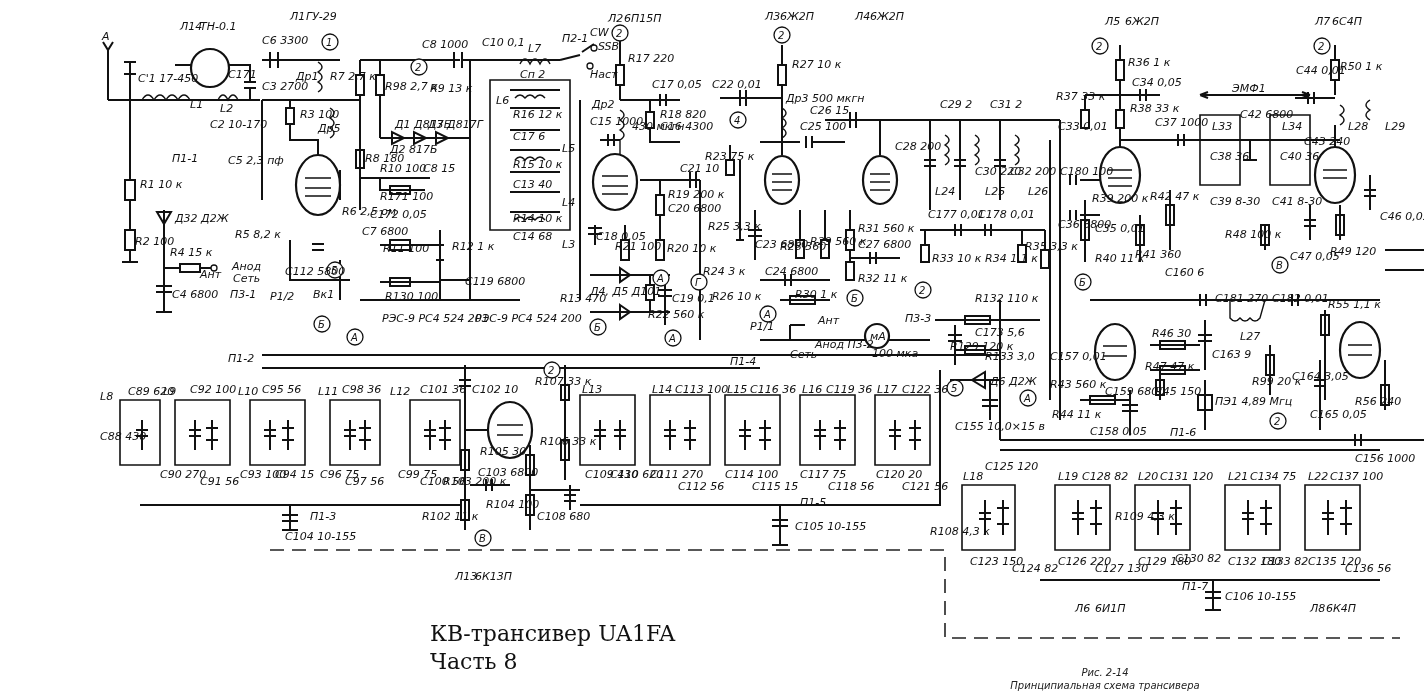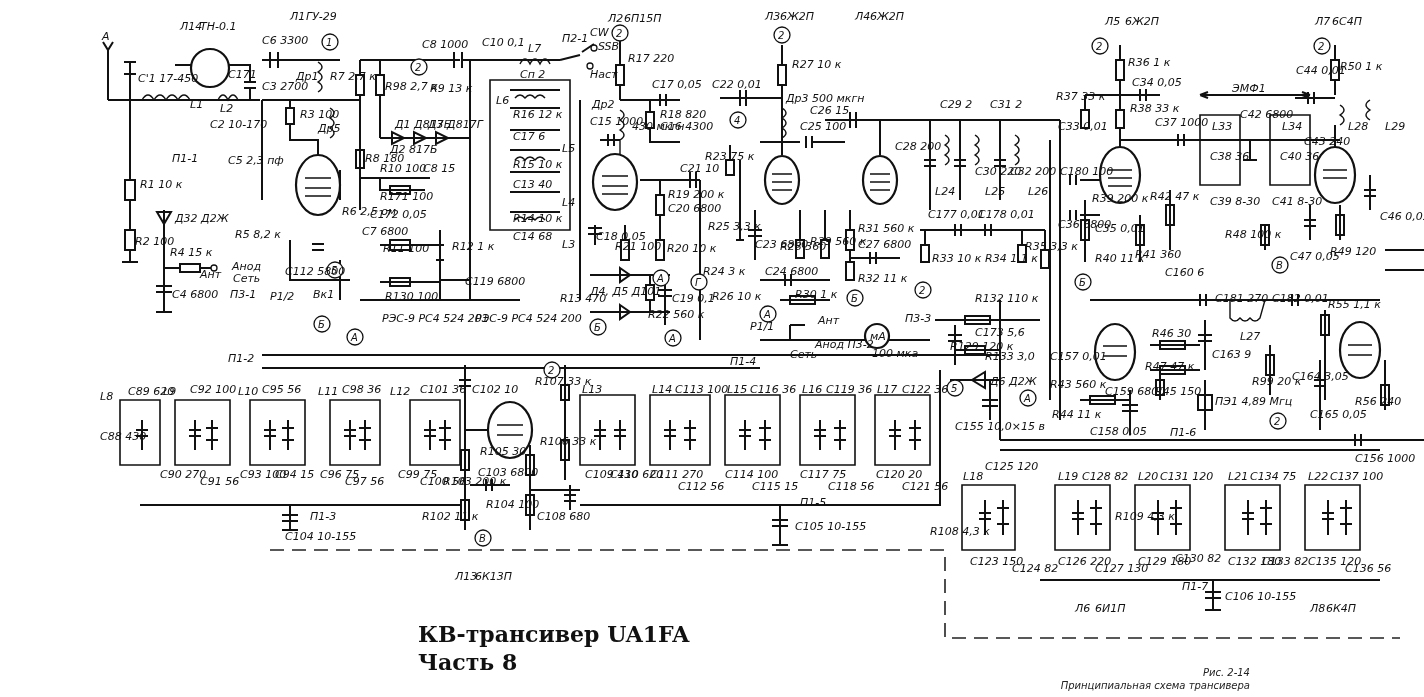--- a/index.html
+++ b/index.html
@@ -5,22 +5,22 @@
   html,body{margin:0;padding:0;background:#ffffff;}
   body{width:1424px;height:697px;position:relative;overflow:hidden;font-family:"DejaVu Sans",sans-serif;}
   svg#schem{position:absolute;left:0;top:0;}
   .w{stroke:#111;stroke-width:2;fill:none;}
   .wt{stroke:#111;stroke-width:1.4;fill:none;}
   .dash{stroke:#222;stroke-width:1.6;fill:none;stroke-dasharray:14 8;}
   .lbl{font-family:"DejaVu Sans",sans-serif;font-style:italic;font-size:11px;fill:#111;}
   .lbls{font-family:"DejaVu Sans",sans-serif;font-style:italic;font-size:10px;fill:#111;}
   .tube{stroke:#111;stroke-width:2.2;fill:#fff;}
   .node{fill:#fff;stroke:#111;stroke-width:1.3;}
-  .title-block{position:absolute;left:418px;top:620px;font-family:"DejaVu Serif",serif;font-weight:bold;font-size:22px;line-height:28px;color:#111;}
-  .caption{position:absolute;left:960px;top:666px;width:290px;text-align:right;font-family:"DejaVu Sans",sans-serif;font-style:italic;font-size:10px;line-height:13px;color:#222;}
+  .title-block{position:absolute;left:430px;top:620px;font-family:"DejaVu Serif",serif;font-weight:normal;font-size:22px;line-height:28px;color:#111;}
+  .caption{position:absolute;left:960px;top:666px;width:290px;text-align:center;font-family:"DejaVu Sans",sans-serif;font-style:italic;font-size:10px;line-height:13px;color:#222;}
 </style>
 </head>
 <body>
 
 <svg id="schem" width="1424" height="697" viewBox="0 0 1424 697" xmlns="http://www.w3.org/2000/svg">
 
   <g>
     <path class="w" d="M108 48 L108 100 M103 42 L108 50 L113 42"></path>
     <path class="w" d="M108 100 L130 100 L215 100 L260 100"></path>
     <path class="w" d="M130 62 L130 100 M124 62 L136 62 M124 74 L136 74"></path>

